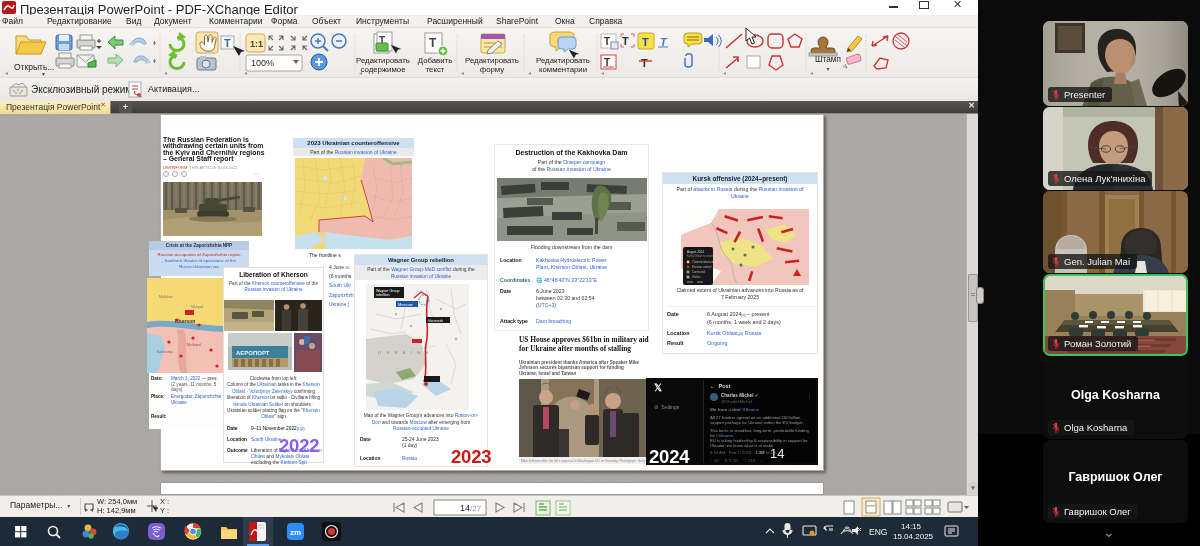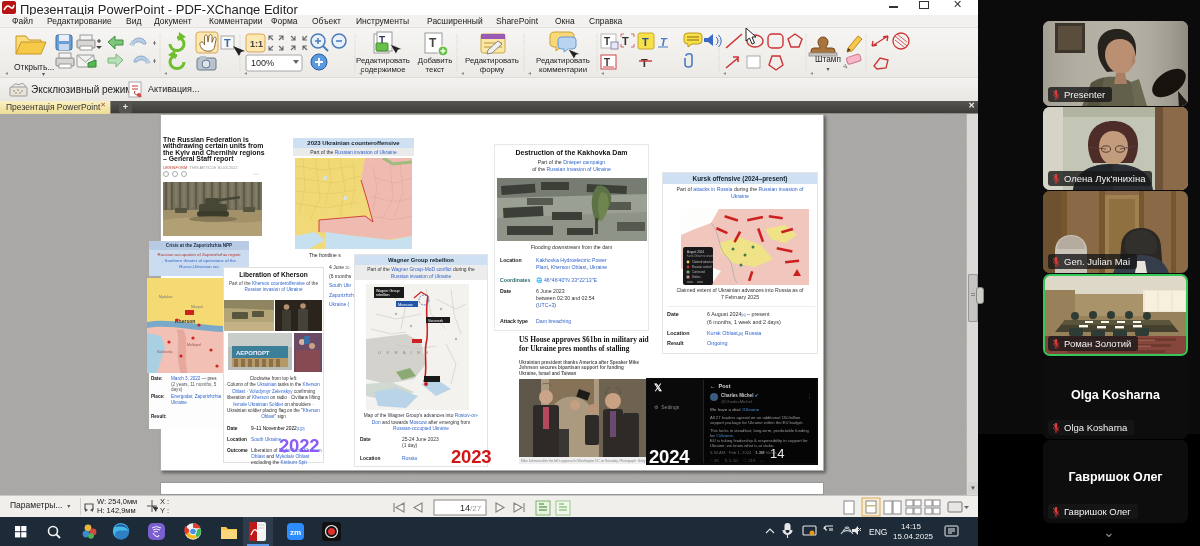--- a/index.html
+++ b/index.html
@@ -46,21 +46,21 @@
     </svg>
   <div class="ab" id="title">Презентація PowerPoint - PDF-XChange Editor</div>
   <div class="ab" style="left:889px;top:6px;width:9px;height:1.5px;background:#333"></div>
   <div class="ab" style="left:919px;top:1px;width:10px;height:8px;border:1.5px solid #333"></div>
   <div class="ab" style="left:953px;top:-2px;font-size:11px;color:#333">✕</div>
 
   <svg class="ab" style="left:745px;top:27px;z-index:60" width="12" height="18">
       <path d="M1 1 L1 14 L4.5 11 L7 17 L9.5 16 L7 10 L11 10 Z" fill="#fff" stroke="#222" stroke-width="1"></path>
     </svg>
   <div class="ab" id="menubar">
-    <span style="left:12px">Файл</span>
+    <span style="left:2px">Файл</span>
       <span style="left:47px">Редактирование</span>
     <span style="left:126px">Вид</span>
       <span style="left:154px">Документ</span>
     <span style="left:209px">Комментарии</span>
       <span style="left:271px">Форма</span>
     <span style="left:312px">Объект</span>
       <span style="left:356px">Инструменты</span>
     <span style="left:427px">Расширенный</span>
       <span style="left:496px">SharePoint</span>
     <span style="left:555px">Окна</span>
@@ -542,21 +542,21 @@
             <div class="ab" style="left:36px;top:0"><span class="lnk">Kakhovka Hydroelectric Power</span><br><span class="lnk">Plant</span>, <span class="lnk">Kherson Oblast</span>, <span class="lnk">Ukraine</span></div>
           <div class="ab" style="top:20px;color:#2a6a6a;font-weight:bold">Coordinates</div>
             <div class="ab lnk" style="left:36px;top:20px">🌐 46°46'40"N 33°22'13"E</div>
           <div class="ab infolbl" style="top:31px">Date</div>
             <div class="ab" style="left:36px;top:31px;color:#333">6 June 2023<br>between 02:30 and 02:54<br>(<span class="lnk">UTC+3</span>)</div>
           <div class="ab infolbl" style="top:61px">Attack type</div>
             <div class="ab lnk" style="left:36px;top:61px">Dam breaching</div>
         </div>
       </div>
 
-      <div class="ab" style="left:358px;top:221px;width:136px;font-family:'Liberation Serif',serif;font-weight:bold;font-size:7.4px;line-height:8.8px;color:#121212">US House approves $61bn in military aid for Ukraine pres months of stalling</div>
+      <div class="ab" style="left:358px;top:221px;width:136px;font-family:'Liberation Serif',serif;font-weight:bold;font-size:7.4px;line-height:8.8px;color:#121212">US House approves $61bn in military aid for Ukraine after months of stalling</div>
       <div class="ab" style="left:358px;top:245px;width:122px;font-size:4.6px;line-height:5.4px;color:#555;font-weight:bold">Ukrainian president thanks America after Speaker Mike Johnson secures bipartisan support for funding Ukraine, Israel and Taiwan</div>
       <svg class="ab" style="left:358px;top:264px" width="127" height="85">
         <rect width="127" height="85" fill="#ab9a80"></rect>
         <path d="M30 0 h45 v40 a22 22 0 0 0 -45 0 Z" fill="#857257"></path>
         <rect x="80" y="0" width="47" height="85" fill="#6e6250"></rect>
         <rect x="0" y="0" width="22" height="85" fill="#5f564a"></rect>
         <g fill="#2e2a28">
           <rect x="14" y="26" width="26" height="59" rx="3"></rect>
           <rect x="84" y="30" width="20" height="55" rx="3"></rect>
           <rect x="104" y="34" width="16" height="51" rx="2"></rect>

